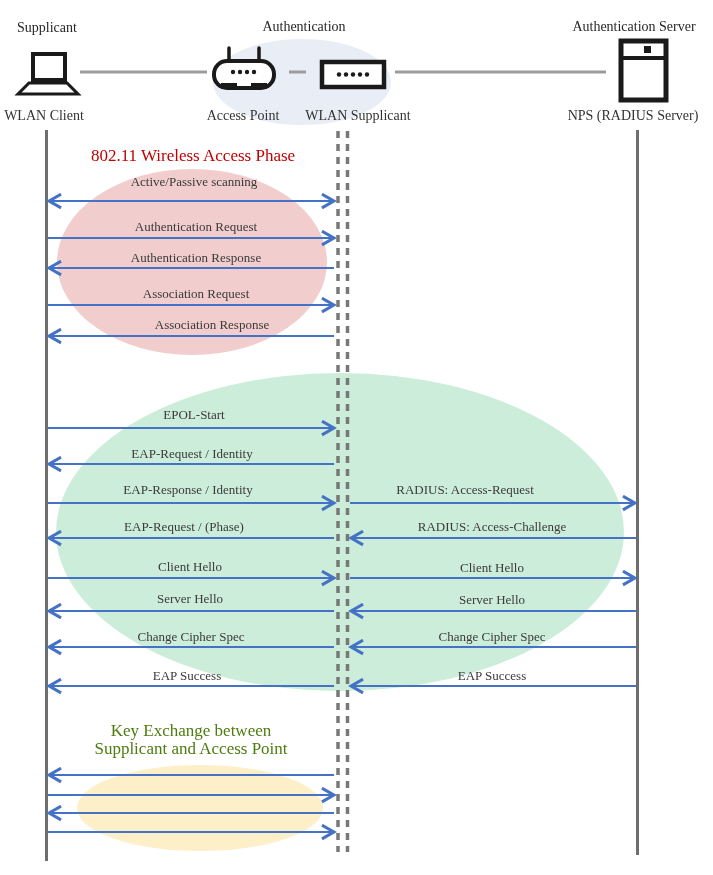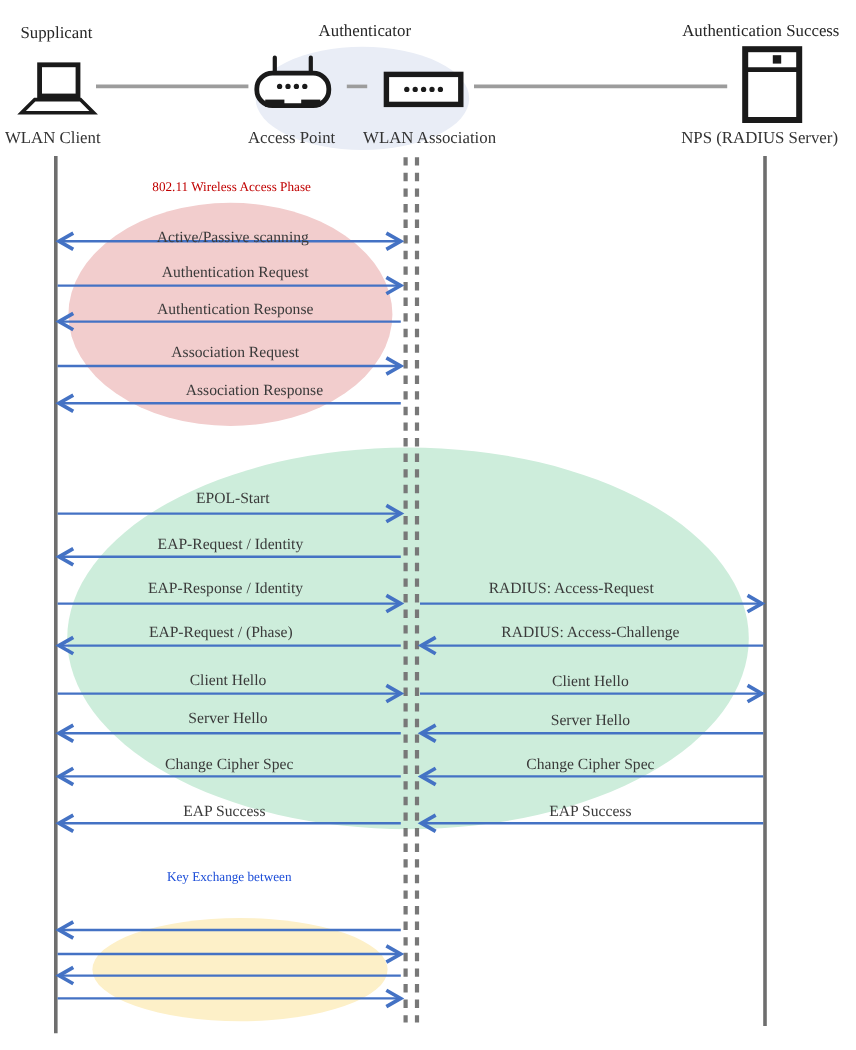--- a/index.html
+++ b/index.html
@@ -7,24 +7,24 @@
     position:relative;width:713px;height:875px;background:#ffffff;
     font-family:Liberation Serif, serif;overflow:hidden;
   }
   .diagram-svg{position:absolute;left:0;top:0;}
   .lbl{
     position:absolute;transform:translate(-50%,-50%);
     font-size:13px;color:#3a3a3a;white-space:nowrap;line-height:1.1;
   }
   .actor{font-size:14px;color:#262626;}
   .sub{font-size:14px;color:#333;}
-  .phase{font-size:11px;}
+  .phase{font-size:17px;}
   .phase-red{color:#C00000;}
   .phase-green{color:#2FA457;}
-  .phase-orange{color:#1d4ed8;text-align:left;}
+  .phase-orange{color:#4d7c0f;text-align:left;}
 </style>
 </head>
 <body>
 
 <div class="canvas">
 
   <svg class="diagram-svg" width="713" height="875" viewBox="0 0 713 875">
     <defs>
       <marker id="ah" viewBox="0 0 10 10" refX="7.5" refY="5" markerWidth="8.5" markerHeight="8.5" orient="auto-start-reverse">
         <path d="M1,1 L8,5 L1,9" fill="none" stroke="#4472C4" stroke-width="1.8"></path>
@@ -107,45 +107,46 @@
       <line x1="636" y1="686" x2="352" y2="686" marker-end="url(#ah)"></line>
 
       <line x1="334" y1="775" x2="50" y2="775" marker-end="url(#ah)"></line>
       <line x1="48" y1="795" x2="333" y2="795" marker-end="url(#ah)"></line>
       <line x1="334" y1="813" x2="50" y2="813" marker-end="url(#ah)"></line>
       <line x1="48" y1="832" x2="333" y2="832" marker-end="url(#ah)"></line>
     </g>
   </svg>
 
   <div class="lbl actor" style="left:47px;top:28px">Supplicant</div>
-  <div class="lbl actor" style="left:304px;top:27px">Authenticator</div>
-  <div class="lbl actor" style="left:634px;top:27px">Authentication Success</div>
+  <div class="lbl actor" style="left:304px;top:27px">Authentication</div>
+  <div class="lbl actor" style="left:634px;top:27px">Authentication Server</div>
 
   <div class="lbl sub" style="left:44px;top:116px">WLAN Client</div>
   <div class="lbl sub" style="left:243px;top:116px">Access Point</div>
-  <div class="lbl sub" style="left:358px;top:116px">WLAN Association</div>
+  <div class="lbl sub" style="left:358px;top:116px">WLAN Supplicant</div>
   <div class="lbl sub" style="left:633px;top:116px">NPS (RADIUS Server)</div>
 
   <div class="lbl phase phase-red" style="left:193px;top:156px">802.11 Wireless Access Phase</div>
   <div class="lbl phase phase-orange" style="left:191px;top:731px">Key Exchange between</div>
+  <div class="lbl phase phase-orange" style="left:191px;top:749px">Supplicant and Access Point</div>
 
-  <div class="lbl" style="left:194px;top:198px">Active/Passive scanning</div>
+  <div class="lbl" style="left:194px;top:182px">Active/Passive scanning</div>
   <div class="lbl" style="left:196px;top:227px">Authentication Request</div>
   <div class="lbl" style="left:196px;top:258px">Authentication Response</div>
   <div class="lbl" style="left:196px;top:294px">Association Request</div>
   <div class="lbl" style="left:212px;top:325px">Association Response</div>
   <div class="lbl" style="left:194px;top:415px">EPOL-Start</div>
   <div class="lbl" style="left:192px;top:454px">EAP-Request / Identity</div>
   <div class="lbl" style="left:188px;top:490px">EAP-Response / Identity</div>
   <div class="lbl" style="left:184px;top:527px">EAP-Request / (Phase)</div>
   <div class="lbl" style="left:190px;top:567px">Client Hello</div>
   <div class="lbl" style="left:190px;top:599px">Server Hello</div>
   <div class="lbl" style="left:191px;top:637px">Change Cipher Spec</div>
   <div class="lbl" style="left:187px;top:676px">EAP Success</div>
 
-  <div class="lbl" style="left:476px;top:490px">RADIUS: Access-Request</div>
+  <div class="lbl" style="left:465px;top:490px">RADIUS: Access-Request</div>
   <div class="lbl" style="left:492px;top:527px">RADIUS: Access-Challenge</div>
   <div class="lbl" style="left:492px;top:568px">Client Hello</div>
   <div class="lbl" style="left:492px;top:600px">Server Hello</div>
   <div class="lbl" style="left:492px;top:637px">Change Cipher Spec</div>
   <div class="lbl" style="left:492px;top:676px">EAP Success</div>
 
 </div>
 
 </body></html>

